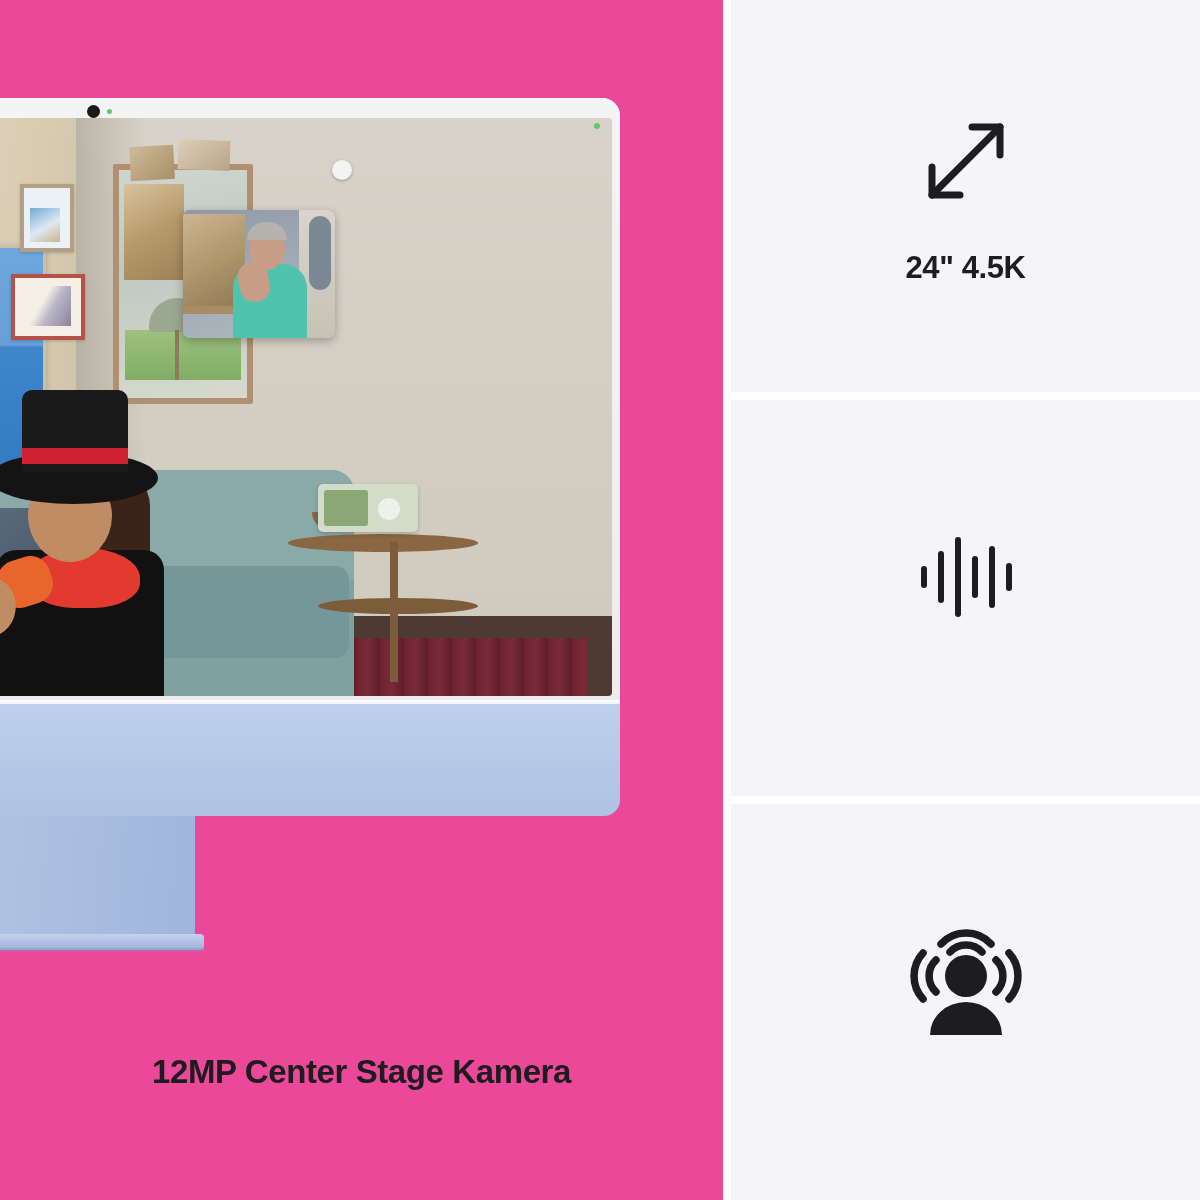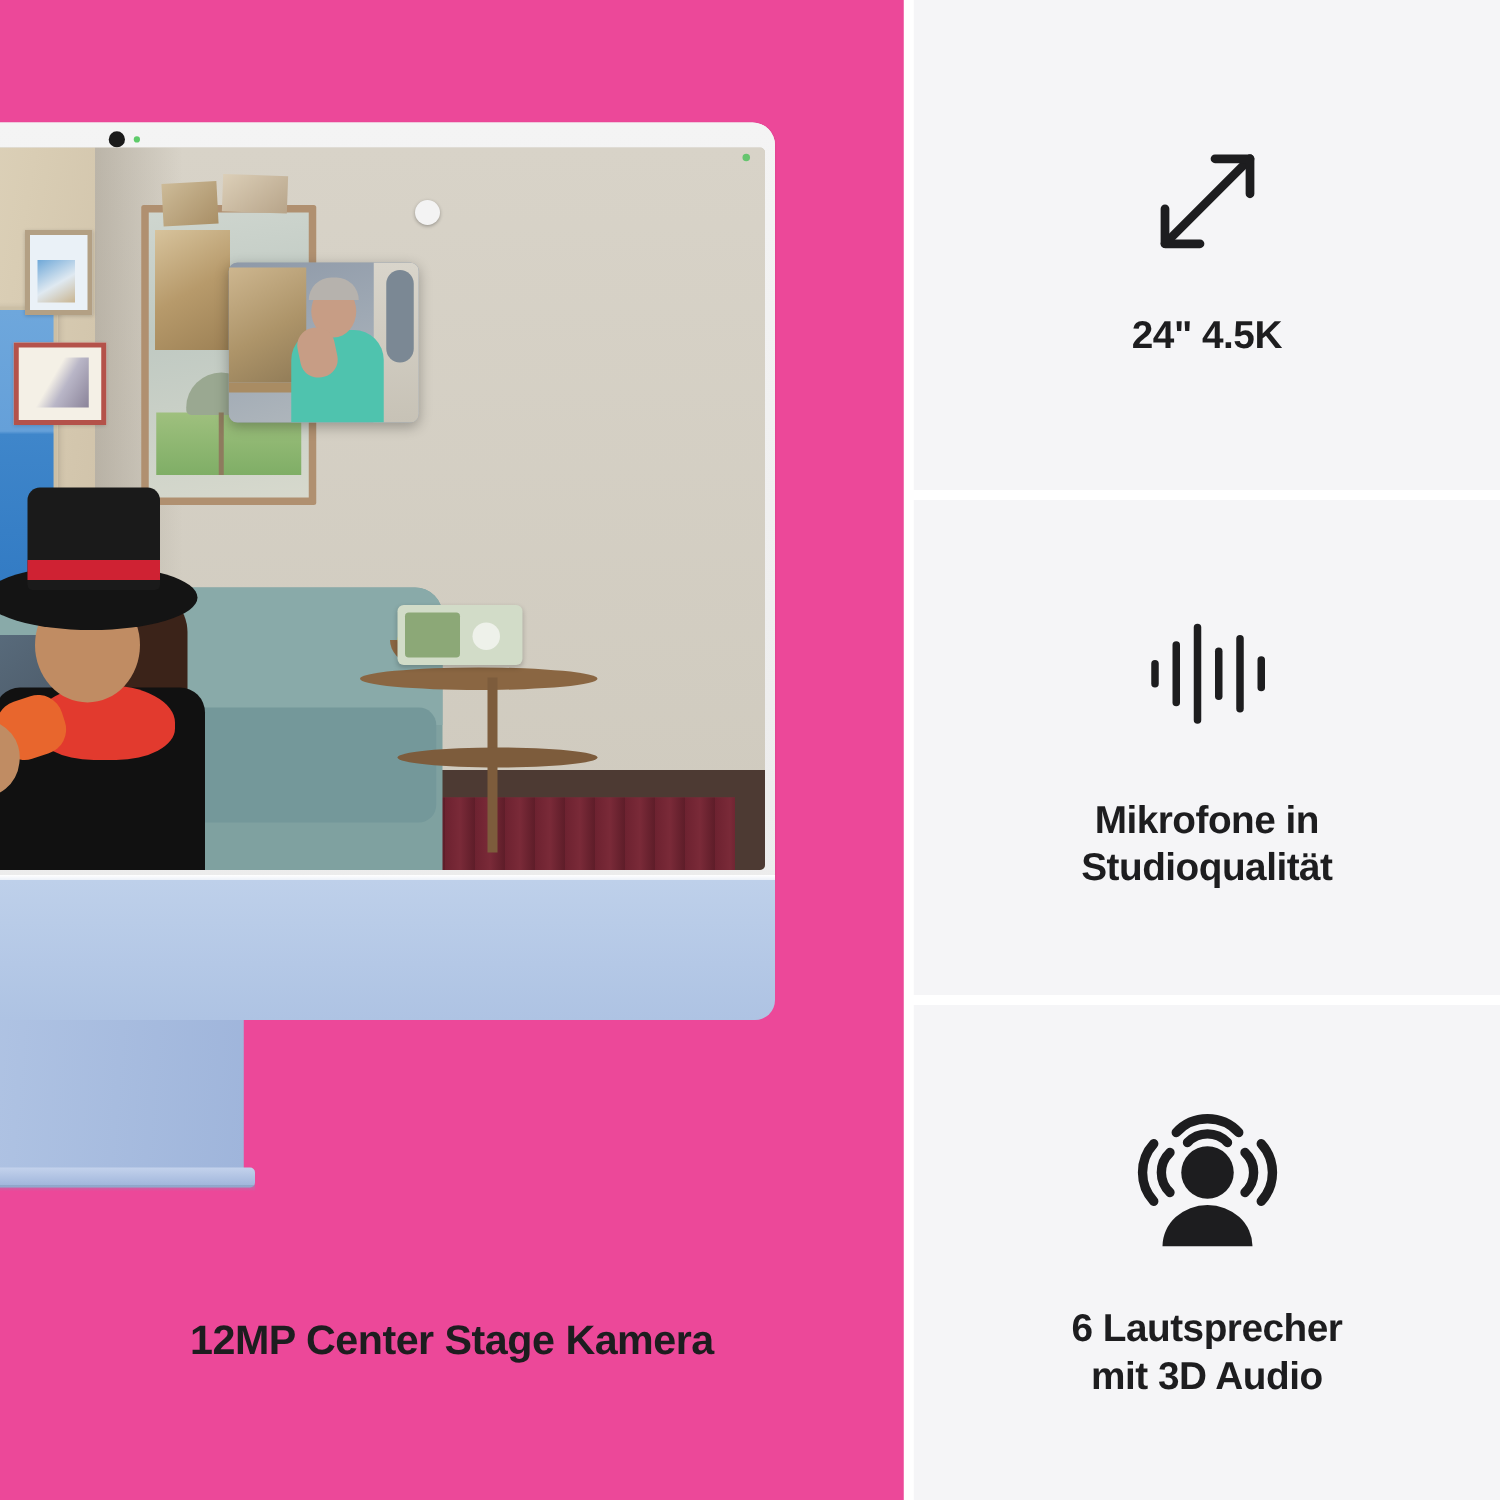--- a/index.html
+++ b/index.html
@@ -300,41 +300,33 @@
   <div class="panel" id="panel-mic">
     <div class="panel-icon">
       <svg width="112" height="112" viewBox="0 0 112 112" fill="none" stroke="#1d1d1f" stroke-width="6" stroke-linecap="round">
         <line x1="14" y1="48" x2="14" y2="64"></line>
         <line x1="31" y1="33" x2="31" y2="79"></line>
         <line x1="48" y1="19" x2="48" y2="93"></line>
         <line x1="65" y1="38" x2="65" y2="74"></line>
         <line x1="82" y1="28" x2="82" y2="84"></line>
         <line x1="99" y1="45" x2="99" y2="67"></line>
       </svg>
-    </div>
-    <div class="panel-label">
-      <div>Mikrofone in</div>
-      <div>Studioqualität</div>
     </div>
   </div>
 
   <div class="panel" id="panel-speakers">
     <div class="panel-icon">
       <svg width="120" height="120" viewBox="0 0 120 120" fill="none">
         <g stroke="#1d1d1f" stroke-width="7.5" stroke-linecap="round" fill="none">
           <path d="M44 30 A22 22 0 0 1 76 30"></path>
           <path d="M35 22 A34 34 0 0 1 85 22"></path>
           <path d="M30 38 A22 22 0 0 0 30 70"></path>
           <path d="M17 31 A34 34 0 0 0 17 77"></path>
           <path d="M90 38 A22 22 0 0 1 90 70"></path>
           <path d="M103 31 A34 34 0 0 1 103 77"></path>
         </g>
         <circle cx="60" cy="54" r="21" fill="#1d1d1f"></circle>
         <path d="M24 113 A36 33 0 0 1 96 113 Z" fill="#1d1d1f"></path>
       </svg>
     </div>
-    <div class="panel-label">
-      <div>6 Lautsprecher</div>
-      <div>mit 3D Audio</div>
-    </div>
   </div>
 
 </div>
 
 </body></html>

